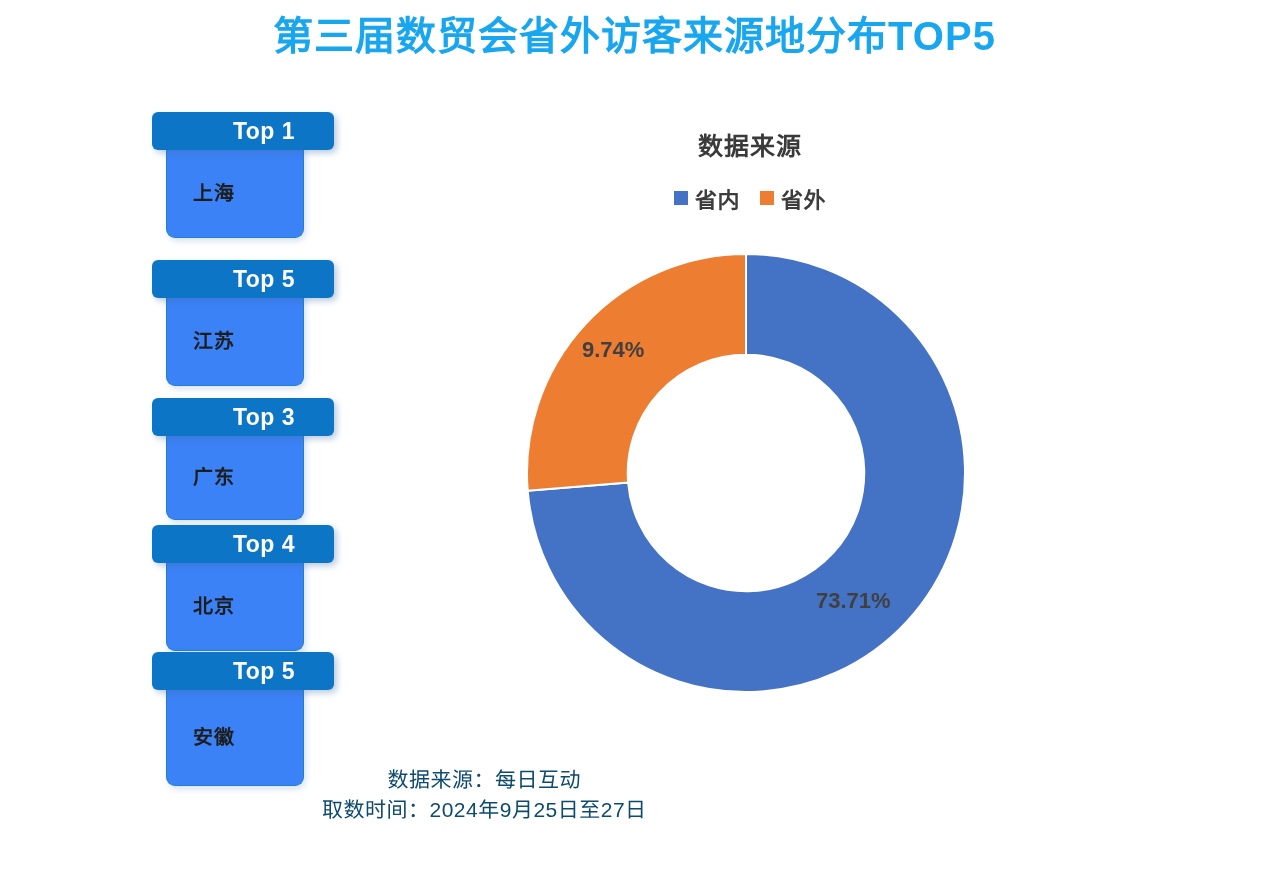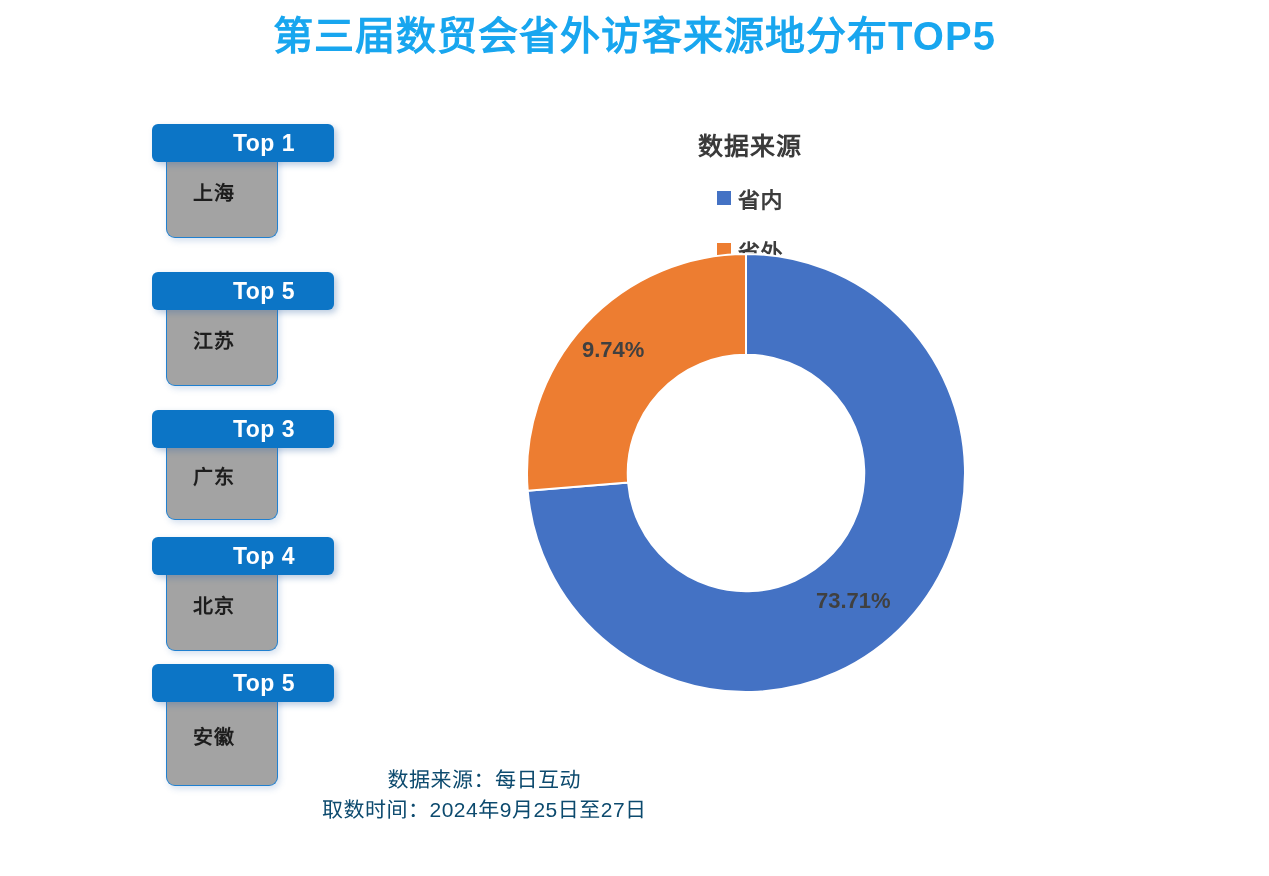--- a/index.html
+++ b/index.html
@@ -41,22 +41,22 @@
   }
   .rank-item {
     position: absolute;
     left: 0;
     width: 182px;
   }
   .rank-card {
     position: absolute;
     left: 14px;
     top: 34px;
-    width: 112px;
-    background: #a3a3a3;
+    width: 138px;
+    background: #3b82f6;
     border: 1.5px solid #2080d0;
     border-top: none;
     border-radius: 0 0 9px 9px;
     box-sizing: border-box;
     box-shadow: 2px 3px 6px rgba(70,120,180,0.22);
     display: flex;
     align-items: center;
   }
   .rank-city {
     font-size: 20px;
@@ -76,21 +76,20 @@
     box-shadow: 3px 3px 6px rgba(60,110,170,0.35);
     color: #ffffff;
     font-size: 23px;
     font-weight: bold;
     letter-spacing: 0.5px;
     display: flex;
     align-items: center;
     justify-content: center;
     padding-left: 42px;
     box-sizing: border-box;
-    margin-top: 12px;
   }
 
   
   #chart-panel {
     position: absolute;
     left: 430px;
     top: 110px;
     width: 700px;
     height: 640px;
   }
@@ -107,21 +106,20 @@
   }
   #chart-legend {
     position: absolute;
     left: 0;
     top: 72px;
     width: 640px;
     display: flex;
     justify-content: center;
     align-items: center;
     gap: 20px;
-    flex-direction: column;
   }
   .legend-entry {
     display: flex;
     align-items: center;
     gap: 7px;
   }
   .legend-swatch {
     width: 14px;
     height: 14px;
     display: inline-block;

